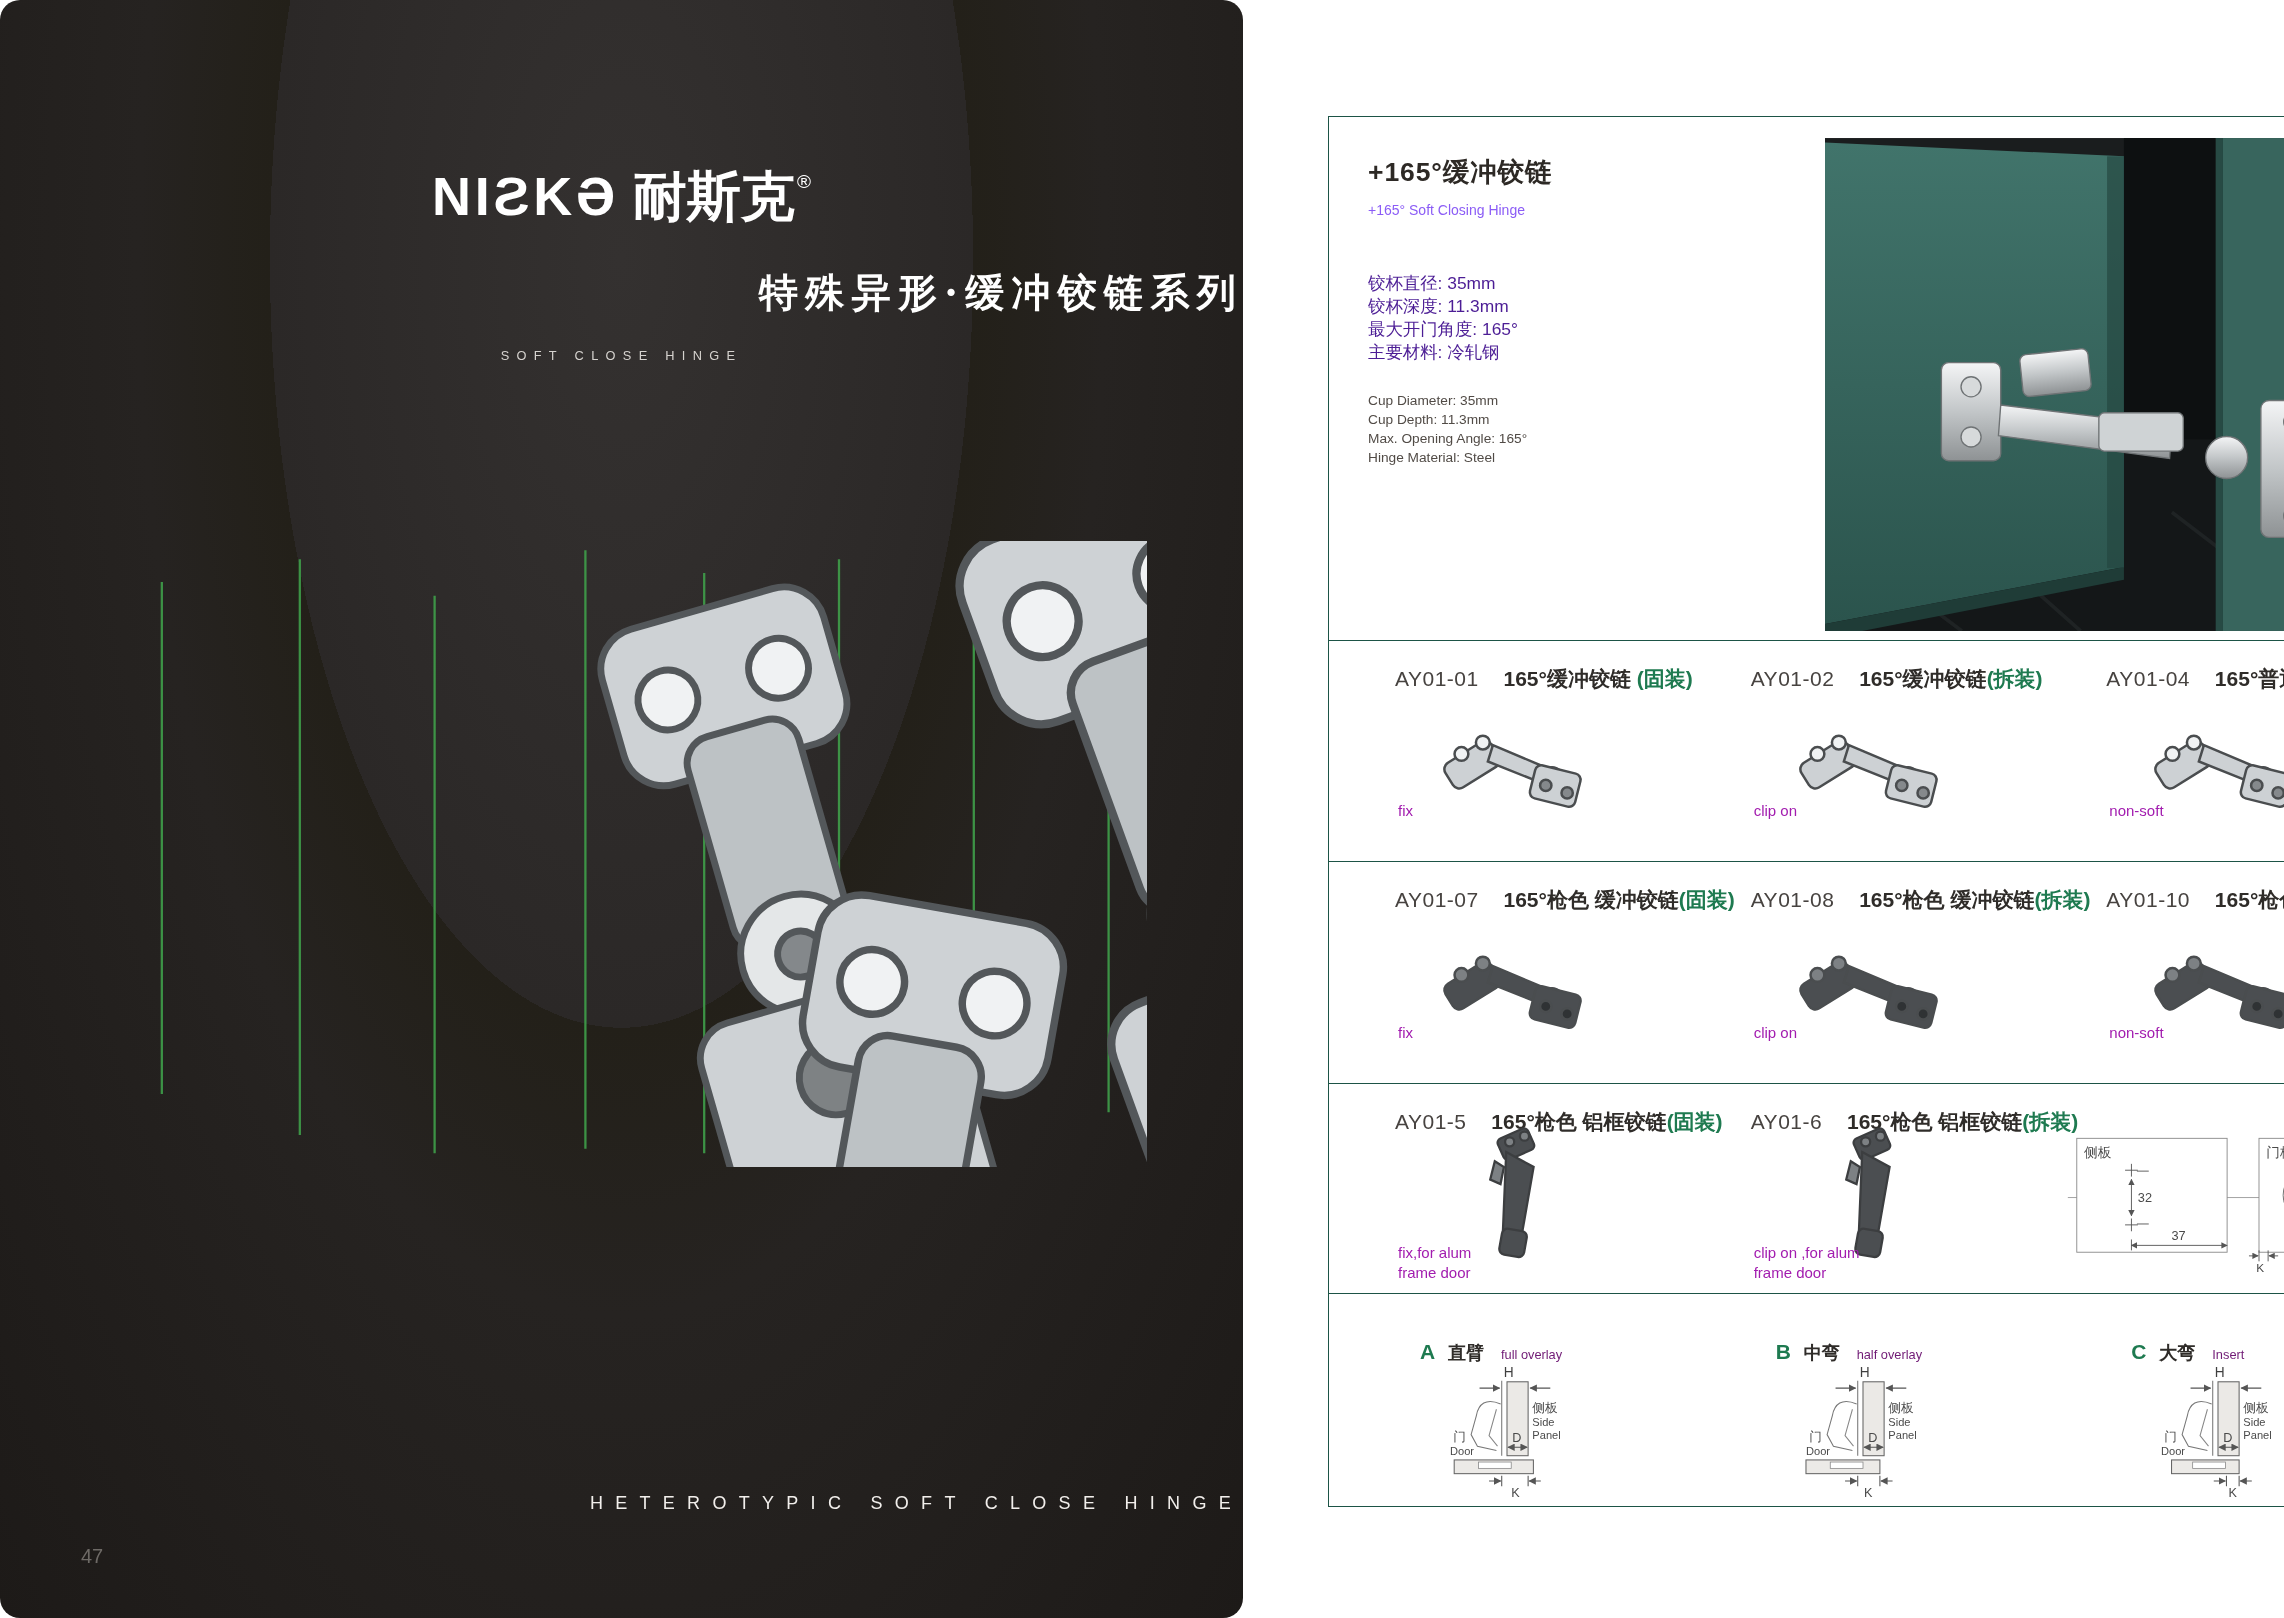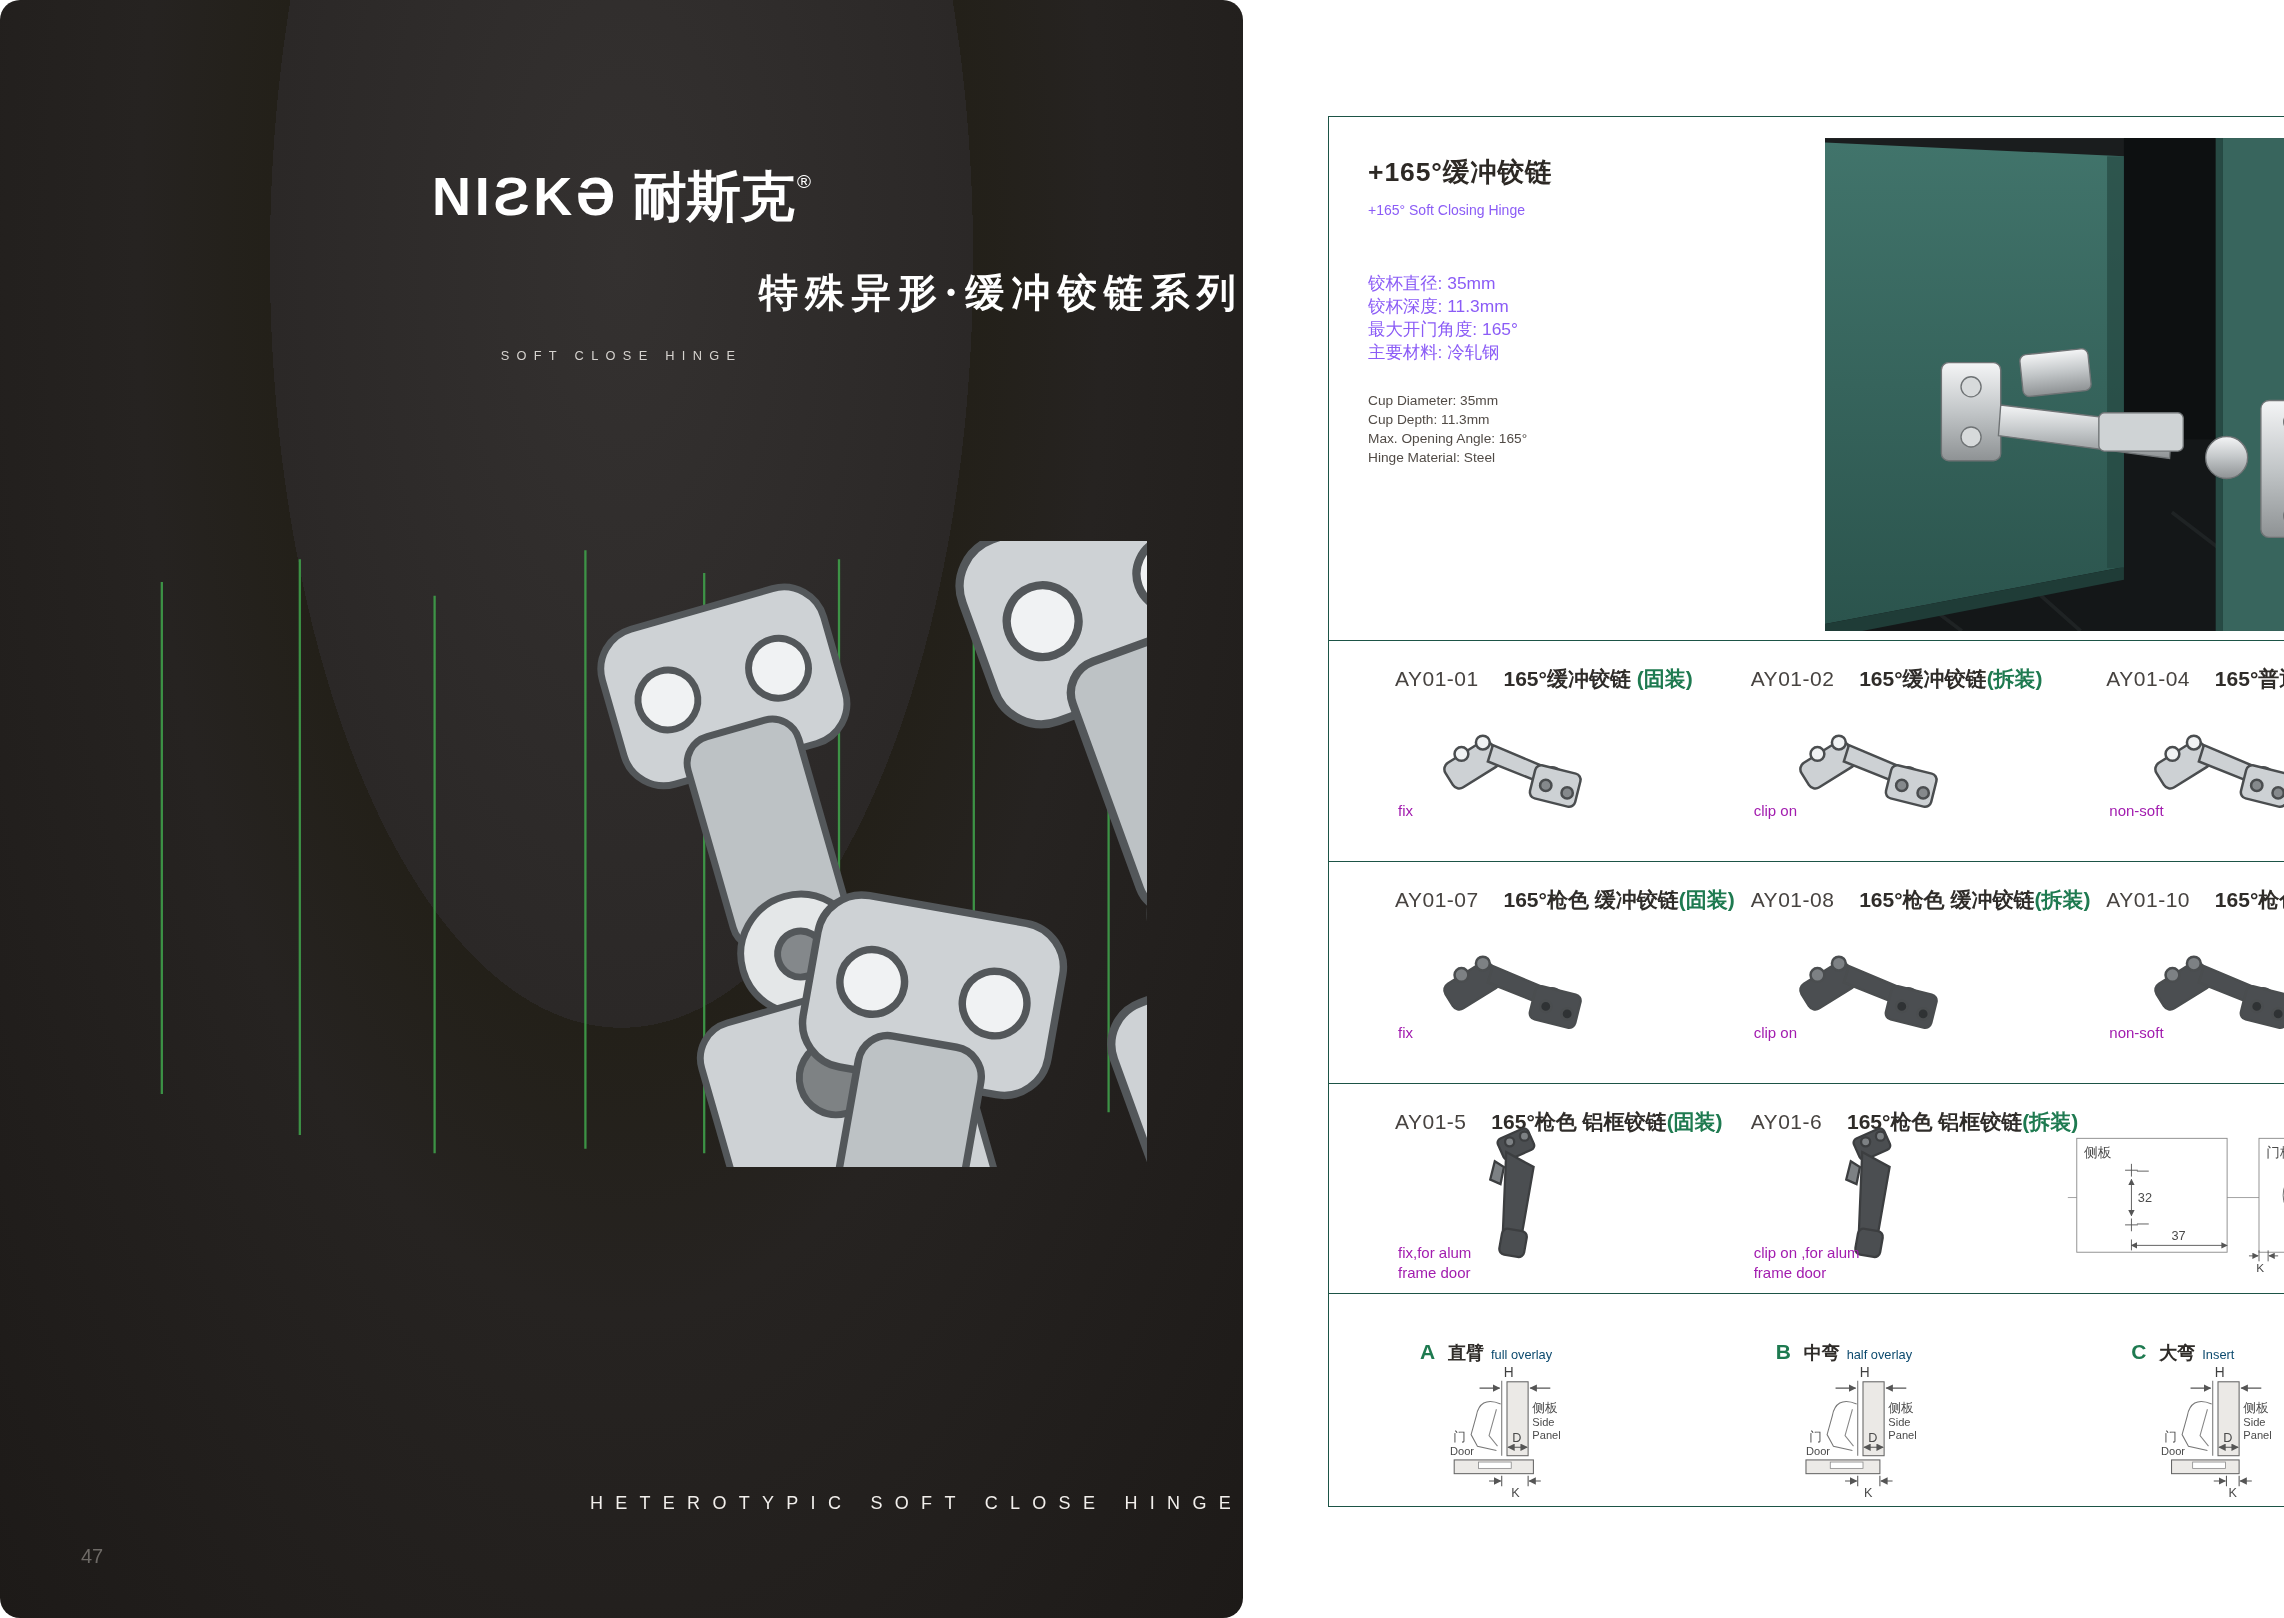--- a/index.html
+++ b/index.html
@@ -25,21 +25,21 @@
   .lp-pn{position:absolute;left:81px;top:1545px;color:#6e6a66;font-size:20px;}
 
   
   .page-right{position:absolute;left:1243px;top:0;width:1239px;height:1618px;background:#ffffff;}
   .box{position:absolute;left:85px;top:116px;width:1069px;height:1391px;
        border:1.4px solid #1d5446;box-sizing:border-box;}
   .hd{position:absolute;left:0;top:0;width:100%;height:523px;}
   .hd-text{position:absolute;left:39px;top:37px;width:480px;color:#2d2925;}
   .t-cn{font-size:26.5px;font-weight:700;letter-spacing:0.9px;color:#2d2925;}
   .t-en{font-size:14px;color:#8b5cf6;margin-top:12px;}
-  .specs-cn{margin-top:54px;font-size:17.4px;line-height:23px;color:#8b5cf6;font-weight:500;}
+  .specs-cn{margin-top:54px;font-size:17.4px;line-height:23px;color:#4c1d95;font-weight:500;}
   .specs-en{margin-top:26.5px;font-size:13.7px;line-height:19px;color:#514b46;}
   .photo{position:absolute;right:37px;top:20.6px;width:534px;height:493px;}
 
   .row{position:absolute;left:0;width:100%;display:flex;border-top:1.4px solid #1d5446;box-sizing:border-box;}
   .r1{top:523px;height:221px;}
   .r2{top:744px;height:222px;}
   .r3{top:966px;height:210px;}
   .r4{top:1176px;height:215px;}
   .cell{position:relative;width:356px;height:100%;}
   .plabel{position:absolute;left:66px;top:24px;white-space:nowrap;font-size:21px;color:#474340;}
@@ -51,21 +51,21 @@
   .psub{position:absolute;left:69px;bottom:40px;font-size:15px;color:#a21caf;line-height:20px;white-space:pre-line;}
   .r3 .psub{bottom:10px;}
   .chrome{--m1:#cdd1d4;--m2:#f0f2f3;--m3:#85898c;}
   .gun{--m1:#4b4e51;--m2:#7d8184;--m3:#2f3234;}
 
   .drawcell svg{position:absolute;left:50%;top:27px;transform:translateX(-50%);width:301px;height:164px;}
 
   .dlabel{position:absolute;left:91px;top:46px;white-space:nowrap;}
   .dletter{font-size:21px;font-weight:800;color:#1e7a50;margin-right:12.8px;}
   .dcn{font-size:18px;font-weight:700;color:#2f2c29;}
-  .den{font-size:12.8px;color:#0c4a6e;margin-left:7px;}
+  .den{font-size:12.8px;color:#701a75;margin-left:17px;}
   .ddiag{position:absolute;left:50%;top:73px;transform:translateX(-50%);width:183px;height:132px;}
 
   svg text{font-family:"Liberation Sans","DejaVu Sans",sans-serif;}
 </style>
 </head>
 <body>
 
 <svg width="0" height="0" style="position:absolute" aria-hidden="true">
   <defs>
     <marker id="ah" viewBox="0 0 10 10" refX="9" refY="5" markerWidth="7" markerHeight="7" orient="auto-start-reverse">

